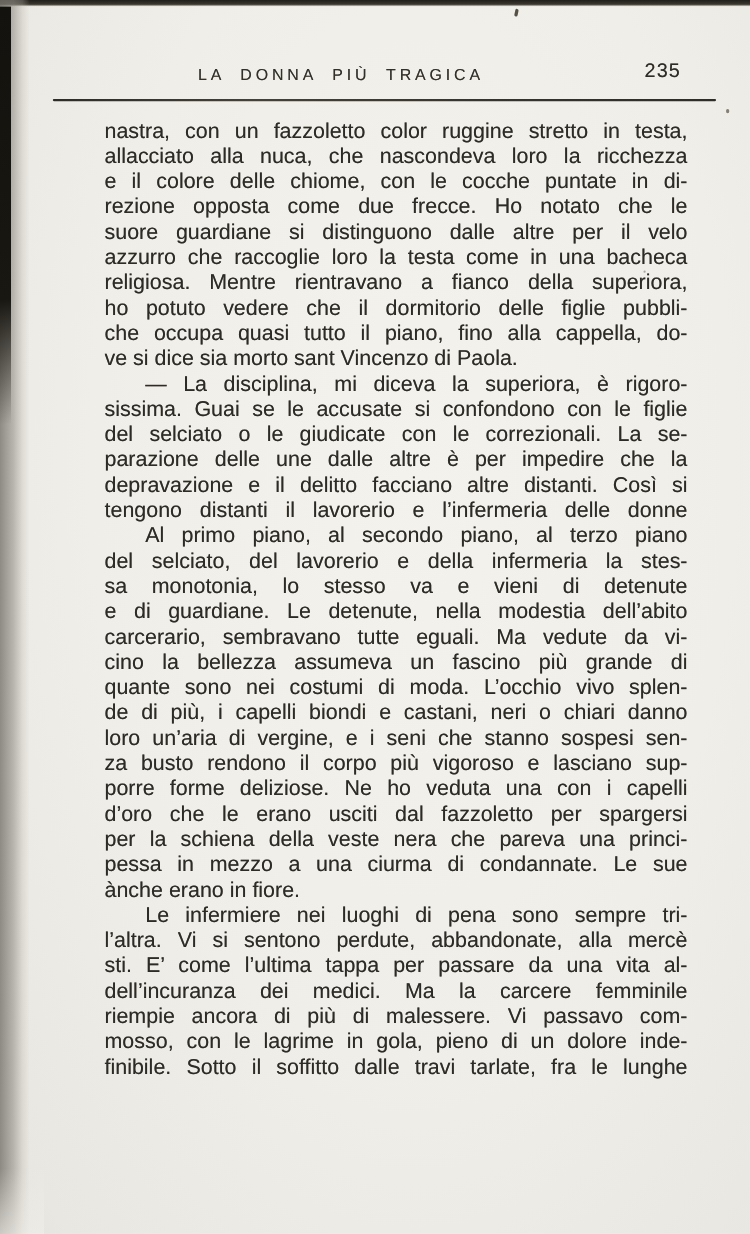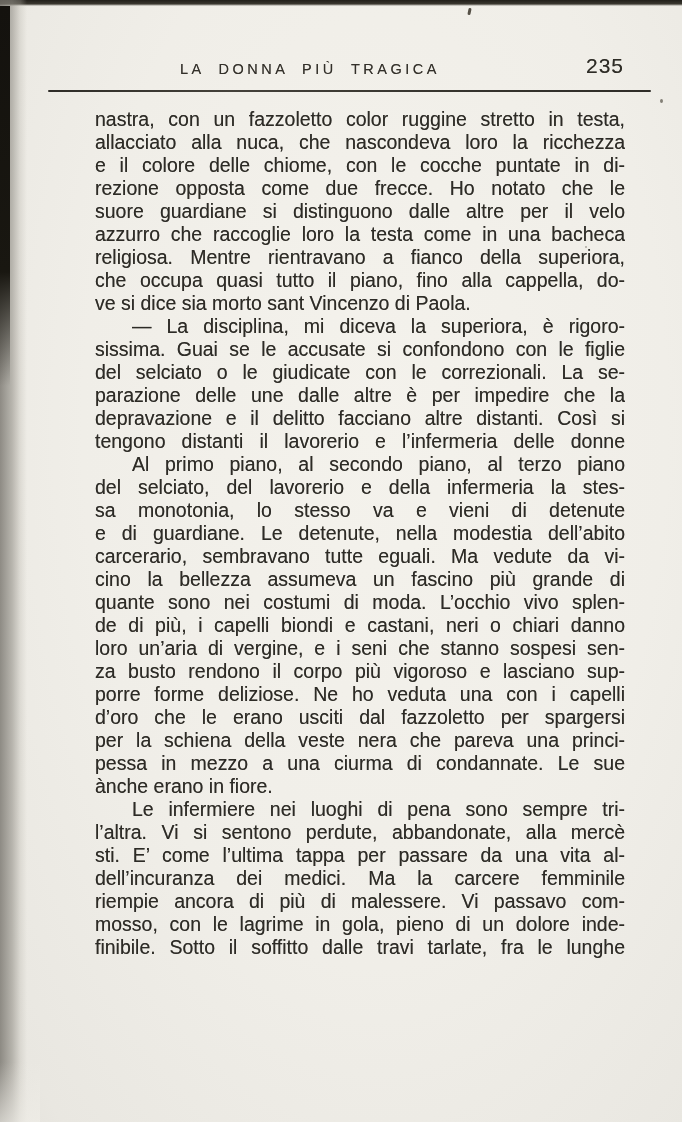--- a/index.html
+++ b/index.html
@@ -55,21 +55,21 @@
     font-size: 14.5px;
     letter-spacing: 3.5px;
     word-spacing: 7px;
     color: #33302a;
     text-shadow: 0 0 0.5px rgba(51,48,42,0.55);
     white-space: nowrap;
   }
   .page-number {
     position: absolute;
     left: 586px; top: 54px;
-    font-size: 21px;
+    font-size: 18px;
     letter-spacing: 1px;
     color: #2e2c26;
     text-shadow: 0 0 0.5px rgba(46,44,38,0.55);
   }
   .header-rule {
     position: absolute;
     left: 48px; top: 90px;
     width: 603px; height: 2px;
     background: linear-gradient(to right, #2e2c27, #44413a 30%, #35332d 70%, #2f2d28);
     border-radius: 1px;
@@ -127,20 +127,21 @@
 
   <div class="body-text">
       <div class="para">
         <div class="line">nastra, con un fazzoletto color ruggine stretto in testa,</div>
         <div class="line">allacciato alla nuca, che nascondeva loro la ricchezza</div>
         <div class="line">e il colore delle chiome, con le cocche puntate in di-</div>
         <div class="line">rezione opposta come due frecce. Ho notato che le</div>
         <div class="line">suore guardiane si distinguono dalle altre per il velo</div>
         <div class="line">azzurro che raccoglie loro la testa come in una bacheca</div>
         <div class="line">religiosa. Mentre rientravano a fianco della superiora,</div>
+        <div class="line">ho potuto vedere che il dormitorio delle figlie pubbli-</div>
         <div class="line">che occupa quasi tutto il piano, fino alla cappella, do-</div>
         <div class="line no-just">ve si dice sia morto sant Vincenzo di Paola.</div>
       </div>
       <div class="para">
         <div class="line indent">— La disciplina, mi diceva la superiora, è rigoro-</div>
         <div class="line">sissima. Guai se le accusate si confondono con le figlie</div>
         <div class="line">del selciato o le giudicate con le correzionali. La se-</div>
         <div class="line">parazione delle une dalle altre è per impedire che la</div>
         <div class="line">depravazione e il delitto facciano altre distanti. Così si</div>
         <div class="line">tengono distanti il lavorerio e l’infermeria delle donne</div>

